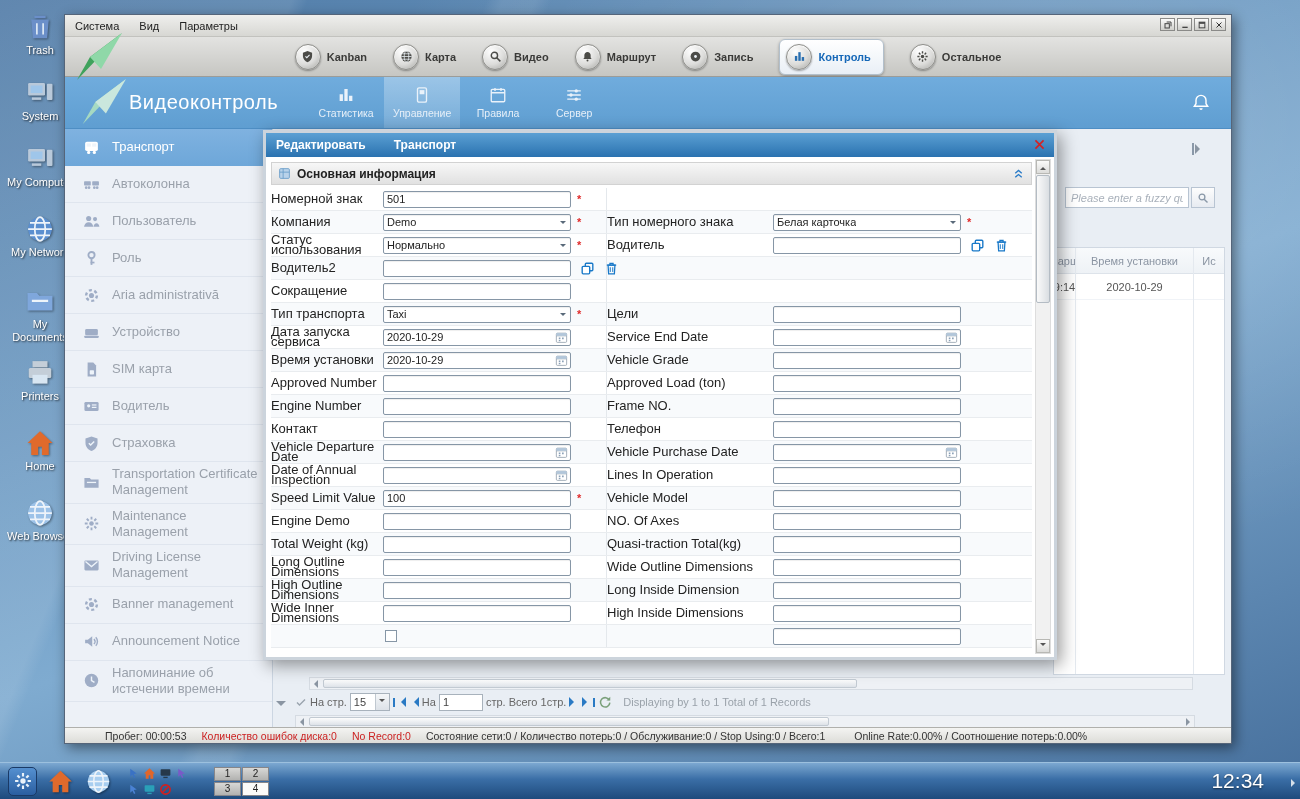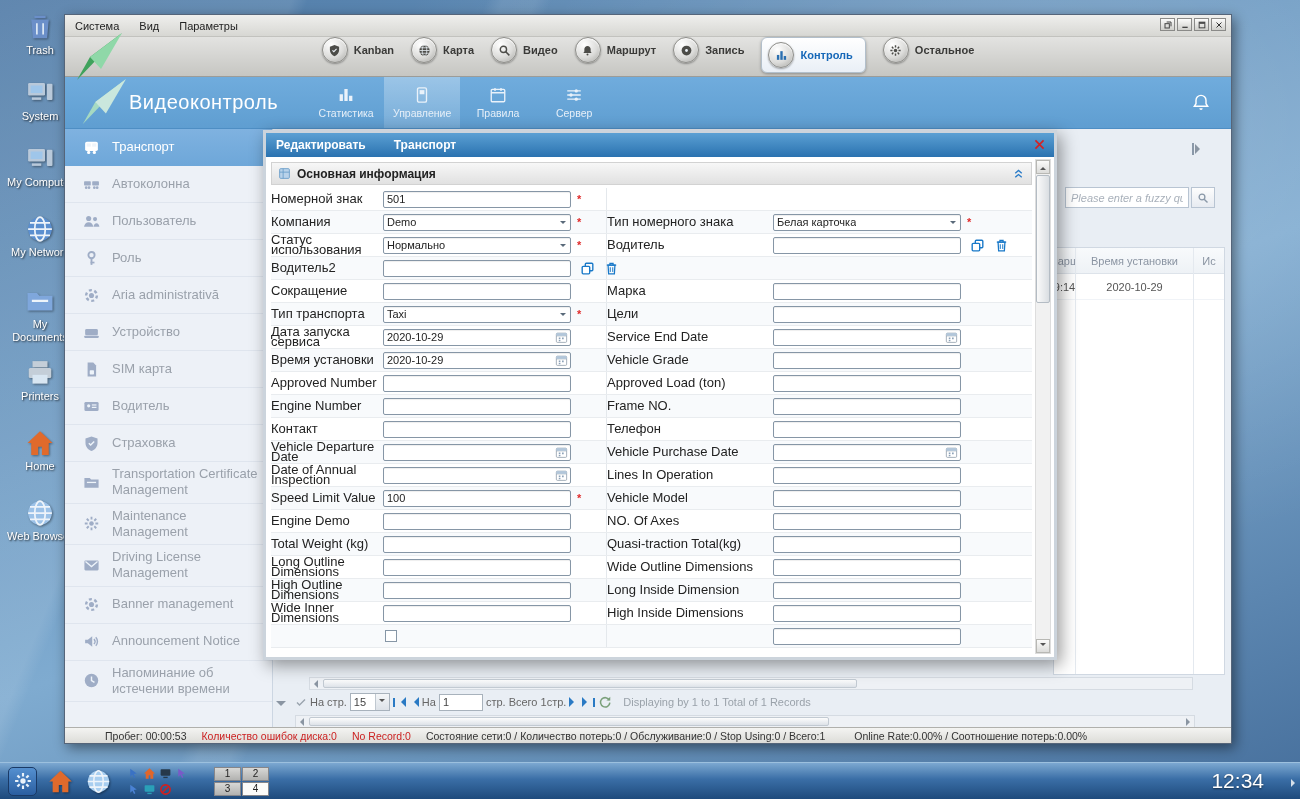--- a/index.html
+++ b/index.html
@@ -23,21 +23,21 @@
     border:1px solid #55657a;box-shadow:3px 4px 12px rgba(0,0,0,.45)}
   .menubar{height:22px;background:linear-gradient(#efefed,#d7d7d3);border-bottom:1px solid #c2c2be;
     display:flex;align-items:center;gap:20px;padding-left:10px;font-size:11px;color:#222}
   .menu-item{cursor:default}
   .win-controls{position:absolute;top:3px;right:5px;display:flex;gap:2px;z-index:6}
   .win-btn{width:15px;height:13px;border:1px solid #8a8a88;background:linear-gradient(#fbfbfa,#cfcfcb);
     display:flex;align-items:center;justify-content:center;color:#444}
   .win-btn svg{width:8px;height:8px}
   .win-btn.close{color:#333}
   .toolbar{height:40px;background:linear-gradient(#e3e3e1,#c6c6c2);border-bottom:1px solid #9c9c98;
-    display:flex;align-items:flex-start;justify-content:center;gap:17px}
+    display:flex;align-items:center;justify-content:center;gap:26px}
   .tbtn{display:flex;align-items:center;gap:6px;font-size:11px;font-weight:bold;color:#3a3a38;cursor:pointer}
   .tbtn .circ{width:26px;height:26px;border-radius:50%;flex:none;
     background:radial-gradient(circle at 35% 28%,#ffffff,#dcdcda 55%,#a4a4a0);
     border:1px solid #8e8e8a;box-shadow:inset 0 1px 2px #fff,0 1px 2px rgba(0,0,0,.35);
     display:flex;align-items:center;justify-content:center;color:#4c4c48}
   .tbtn .circ svg{width:13px;height:13px}
   .tbtn.active{background:linear-gradient(#ffffff,#e9eff6);border:1px solid #b2bfcb;border-radius:6px;
     padding:4px 12px 4px 6px;box-shadow:0 1px 3px rgba(0,0,0,.3);color:#1668b8}
   .tbtn.active .circ{color:#2a6fb0}
   .logo{position:absolute;z-index:5}
@@ -788,26 +788,20 @@
         </div>
         <div class="f-cell right"></div>
       </div>
       <div class="f-row">
         <div class="f-cell left">
           <div class="f-label">Сокращение</div>
           <div class="f-input">
             <span class="f-val"></span>
           </div>
         </div>
-        <div class="f-cell right">
-          <div class="f-label">Марка</div>
-          <div class="f-input">
-            <span class="f-val"></span>
-          </div>
-        </div>
       </div>
       <div class="f-row alt">
         <div class="f-cell left">
           <div class="f-label">Тип транспорта</div>
           <div class="f-input">
             <span class="f-val">Taxi</span>
             <span class="dd"></span>
           </div>
           <span class="req">*</span>
         </div>

